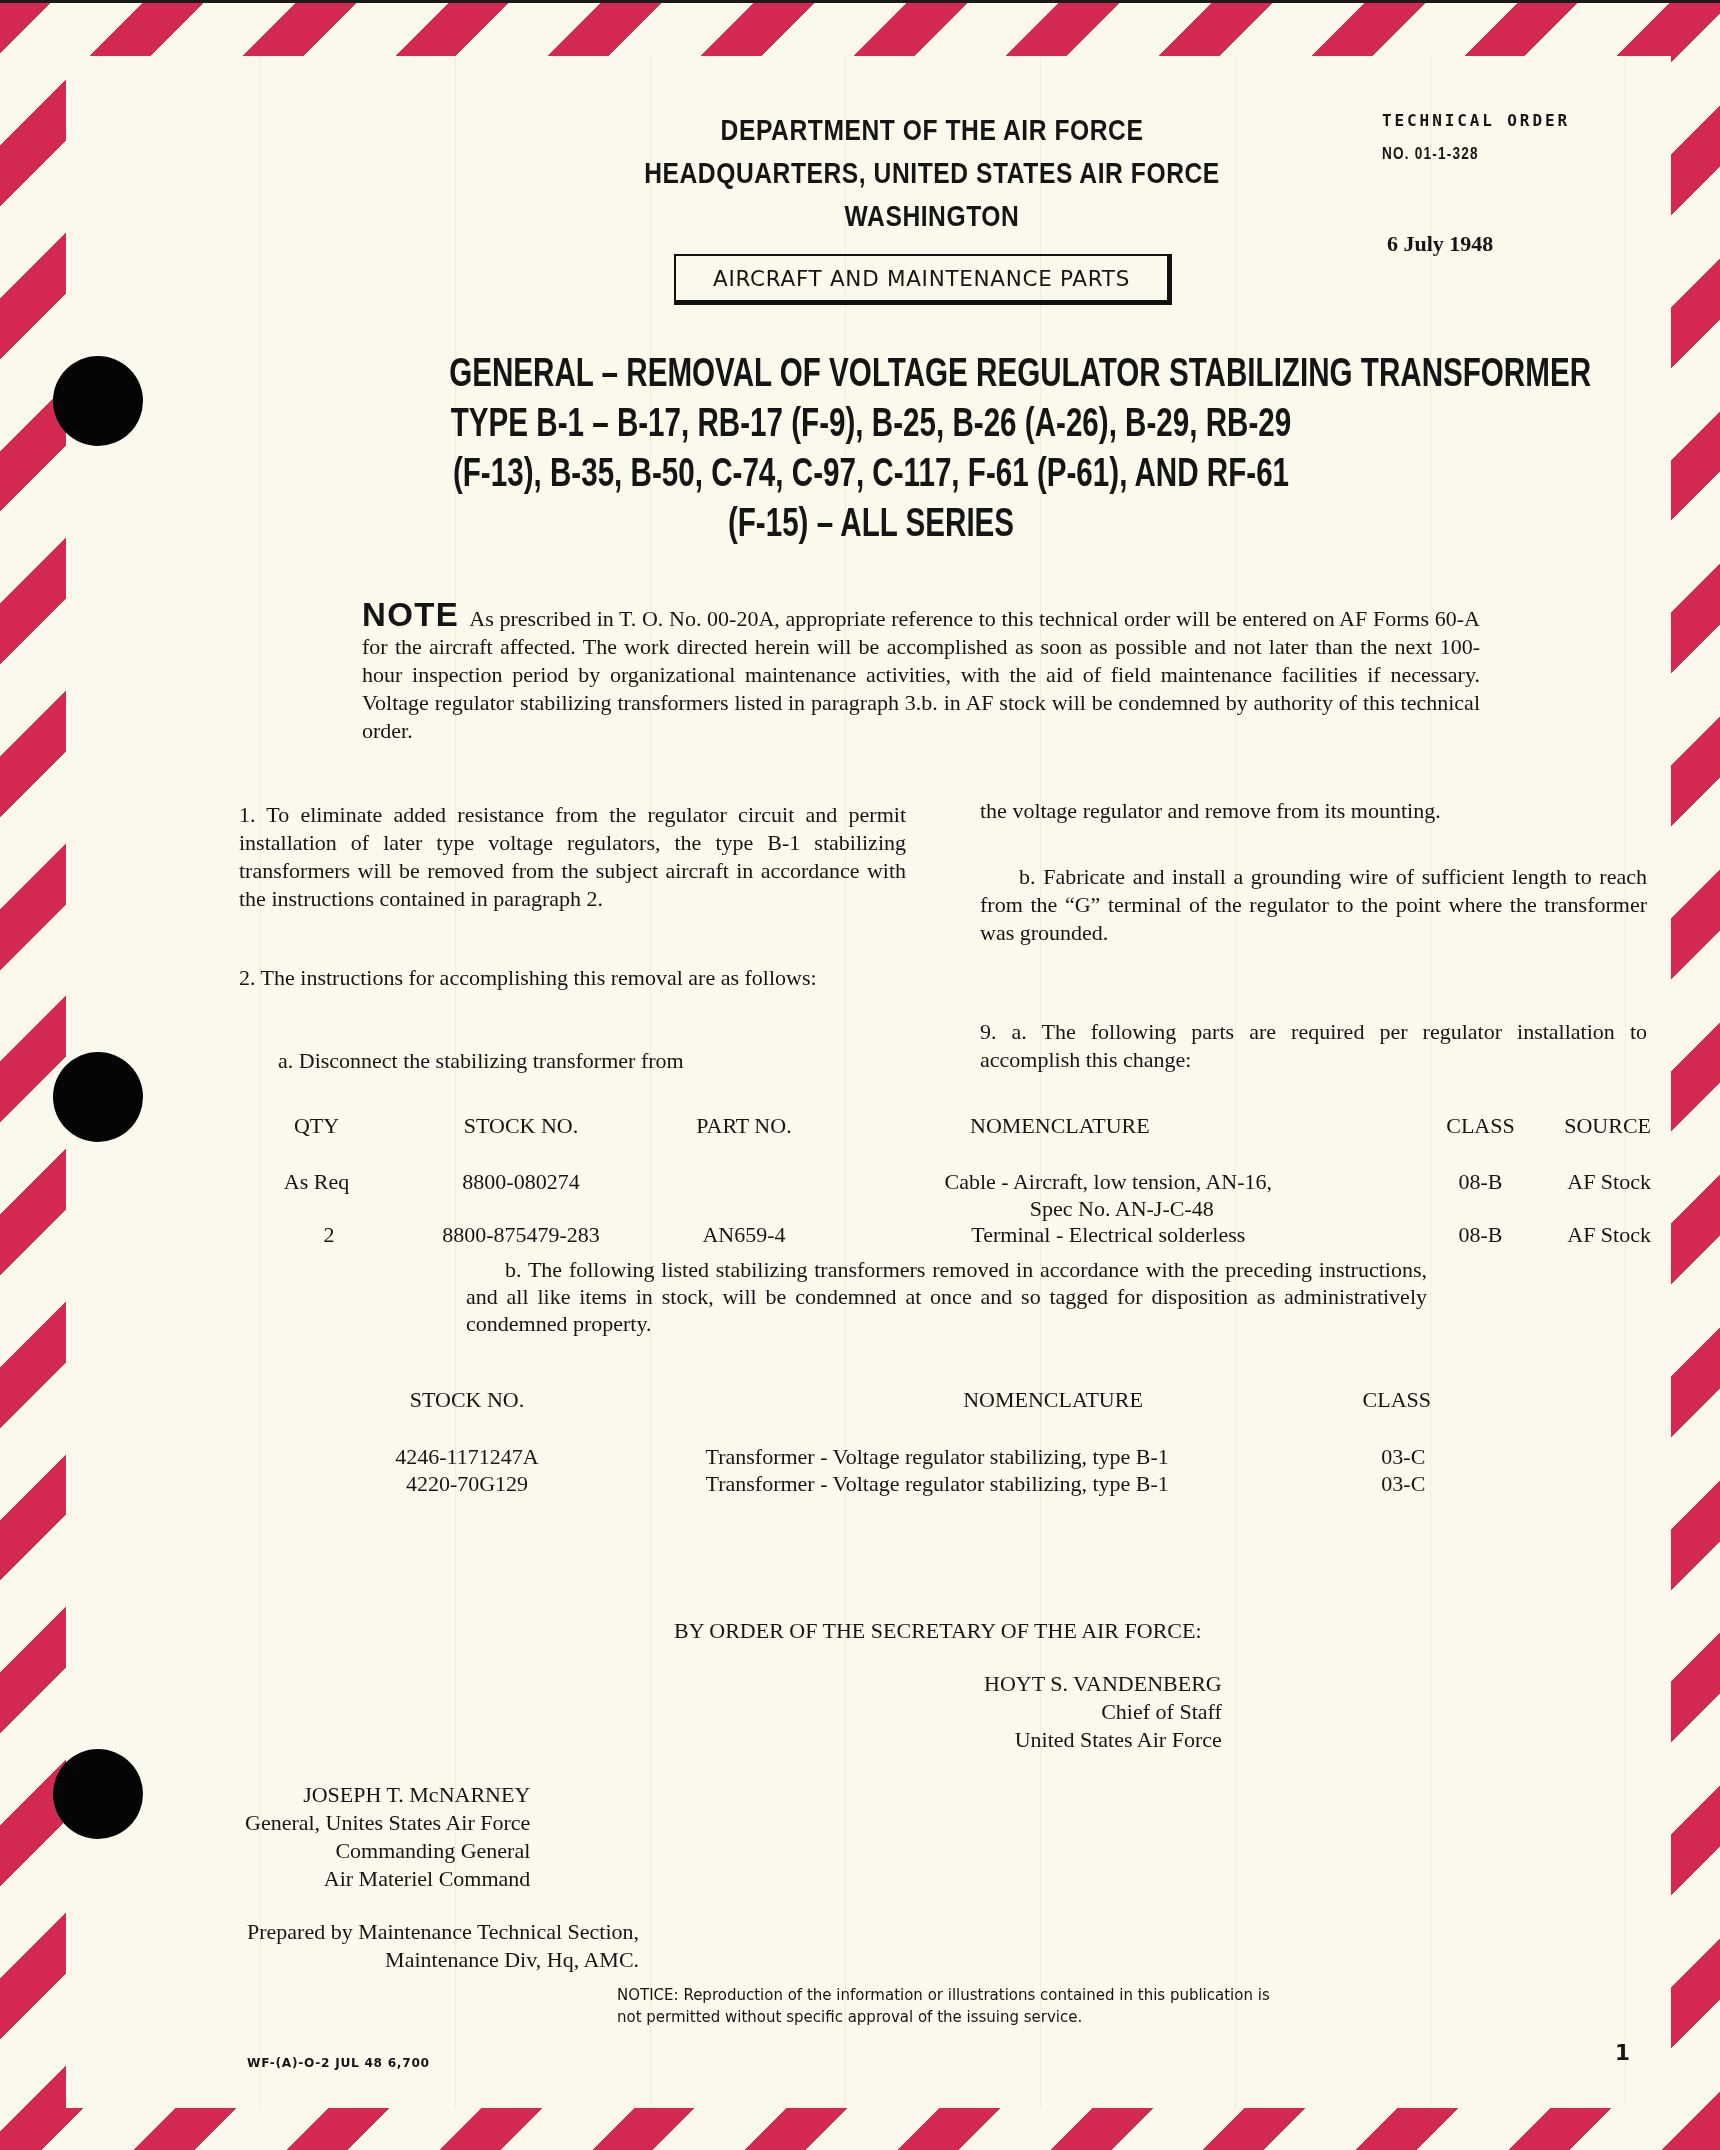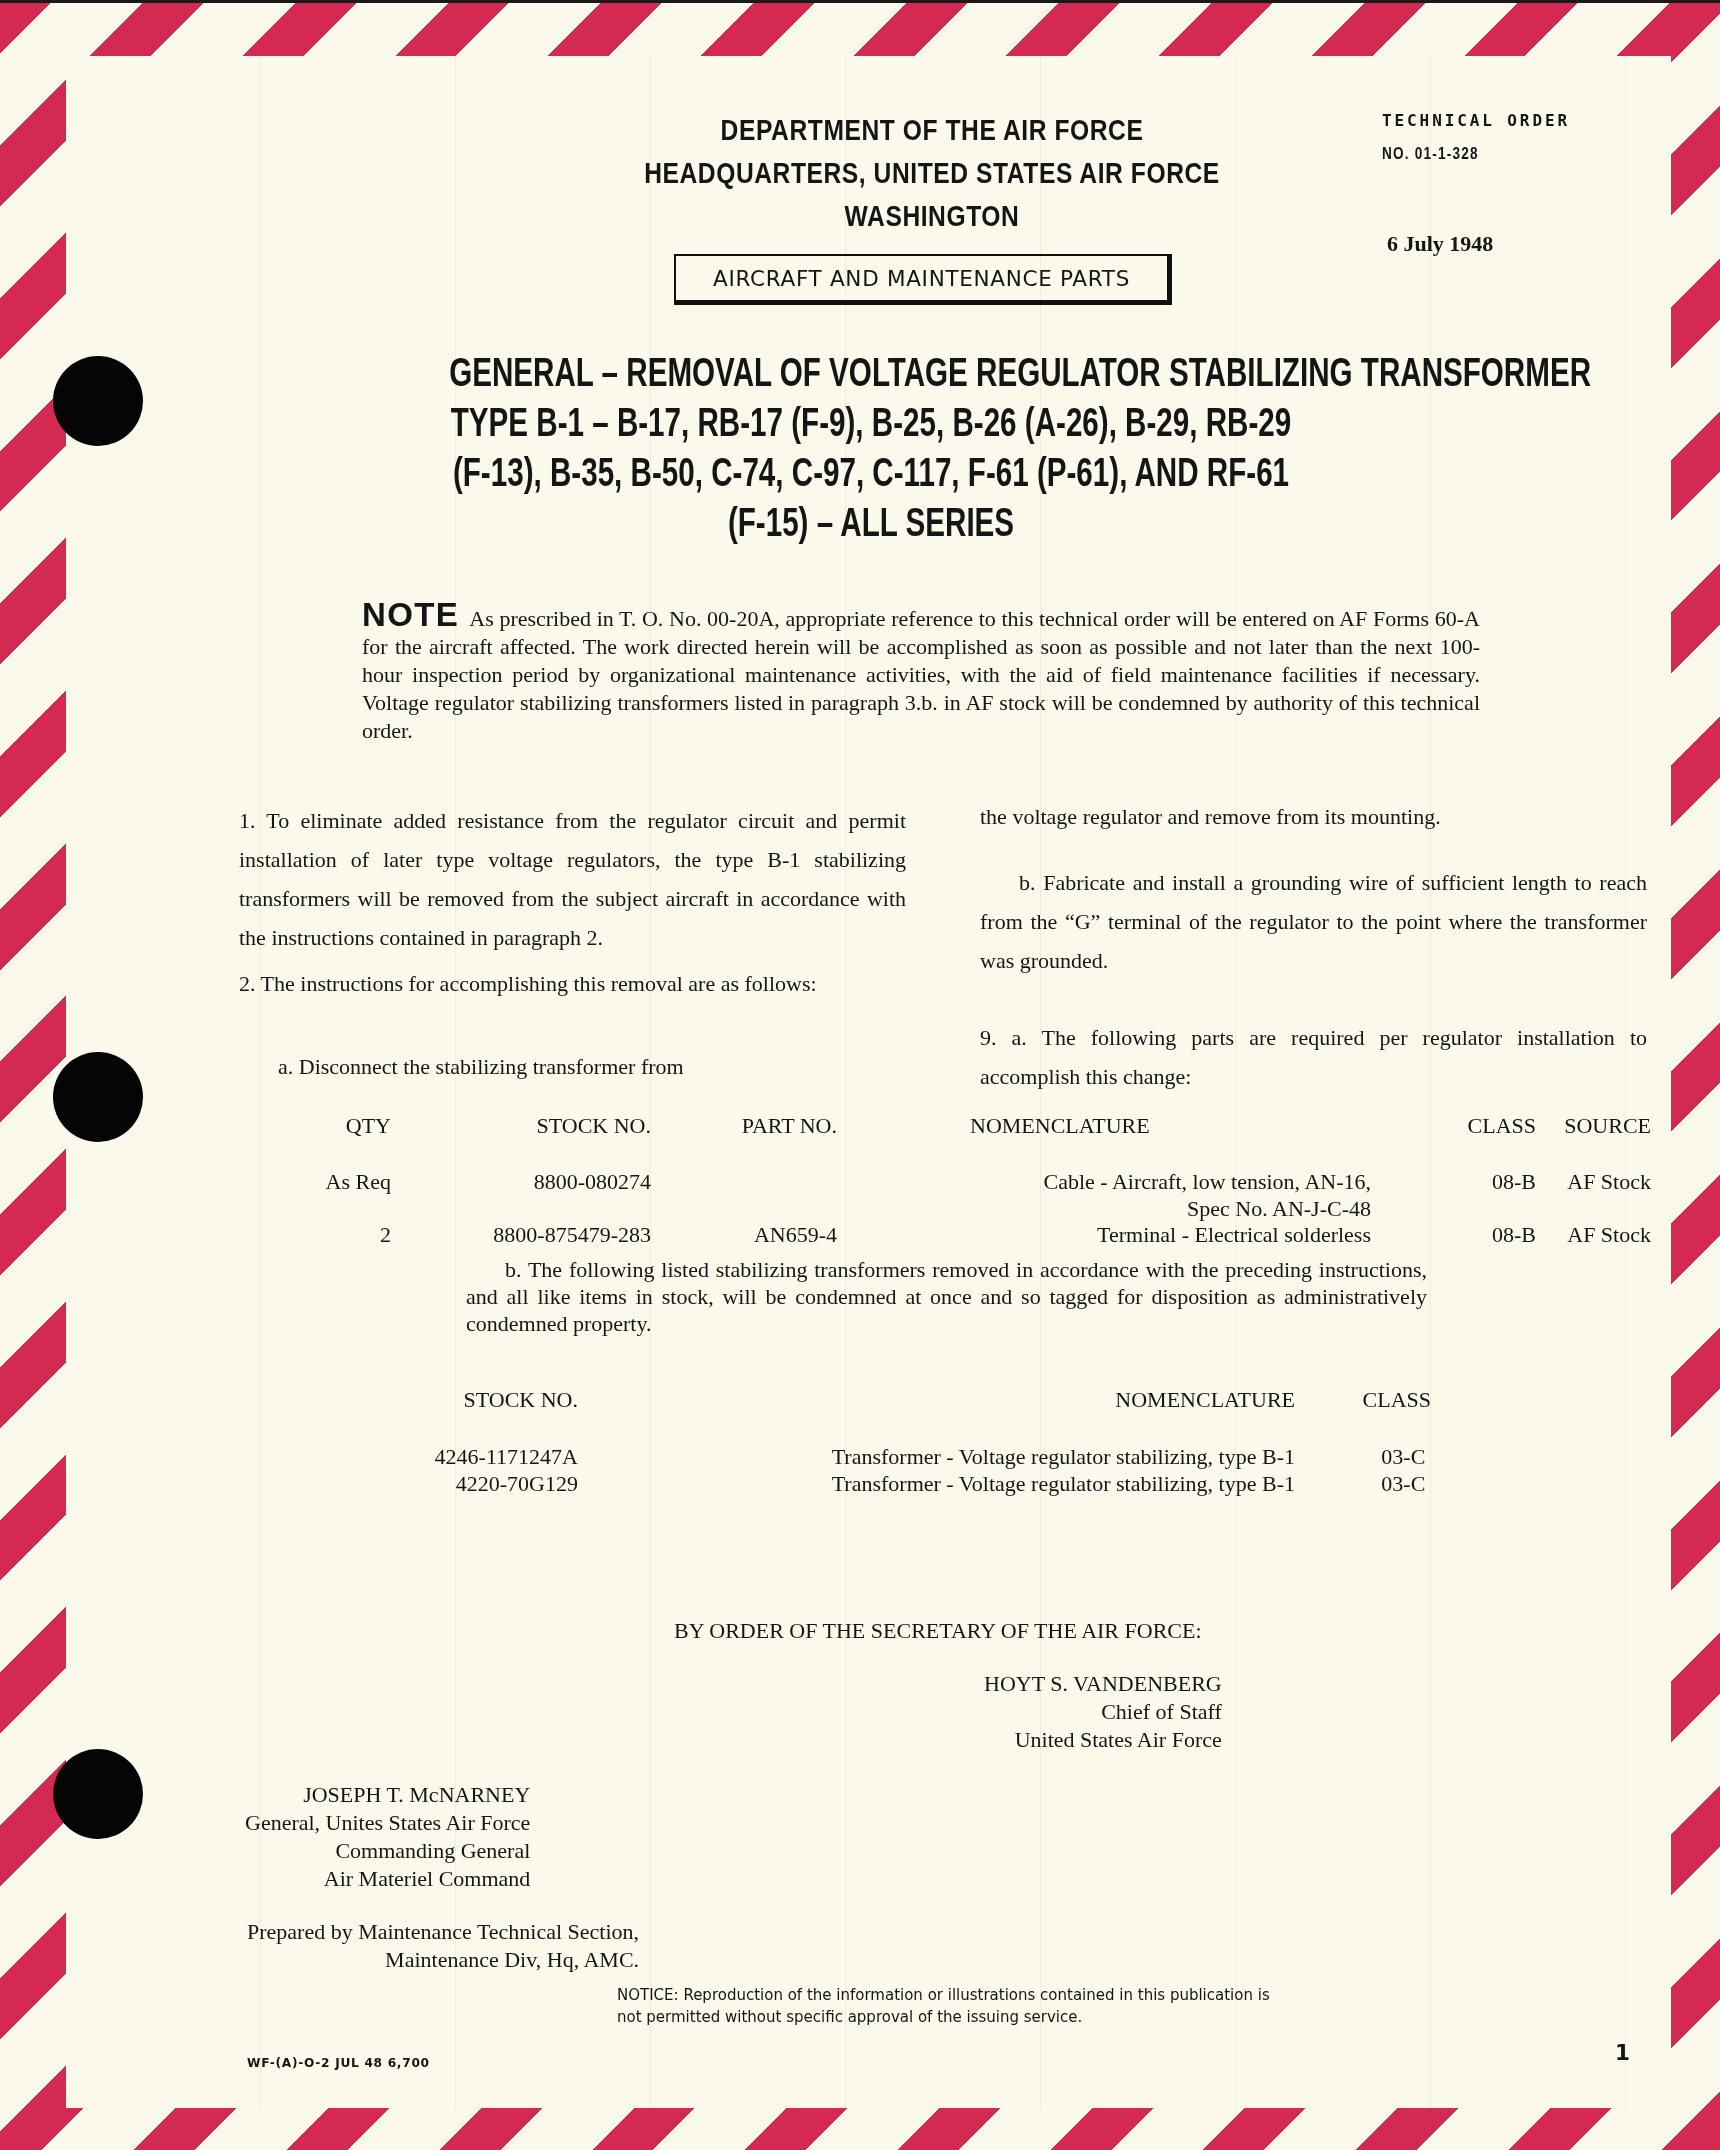--- a/index.html
+++ b/index.html
@@ -58,28 +58,28 @@
     .note {
       left: 362px; top: 601px; width: 1118px;
       font-family: "Liberation Serif", serif; font-size: 22px; line-height: 28px;
       text-align: justify;
     }
     .note-label {
       font-family: "Liberation Sans", sans-serif; font-weight: 900; font-size: 33px; letter-spacing: 1.4px;
       margin-right: 10px;
     }
     .para {
-      font-family: "Liberation Serif", serif; font-size: 22px; line-height: 39px; text-align: justify;
+      font-family: "Liberation Serif", serif; font-size: 22px; line-height: 28px; text-align: justify;
     }
     .col-left { left: 239px; width: 667px; }
     .col-right { left: 980px; width: 667px; }
     .indent { text-indent: 39px; }
 
     table.parts { border-collapse: collapse; font-family: "Liberation Serif", serif; font-size: 22px; }
-    table.parts td, table.parts th { padding: 0; font-weight: normal; vertical-align: top; text-align: right; }
+    table.parts td, table.parts th { padding: 0; font-weight: normal; vertical-align: top; text-align: center; }
 
     .sig { font-family: "Liberation Serif", serif; font-size: 22px; line-height: 28px; text-align: right; }
     .notice {
       left: 617px; top: 1984px; width: 660px;
       font-family: "DejaVu Sans", sans-serif; font-size: 15px; line-height: 22px;
     }
     .printcode {
       left: 247px; top: 2056px; font-family: "DejaVu Sans", sans-serif; font-weight: bold; font-size: 12.2px;
       letter-spacing: 0.7px;
     }

